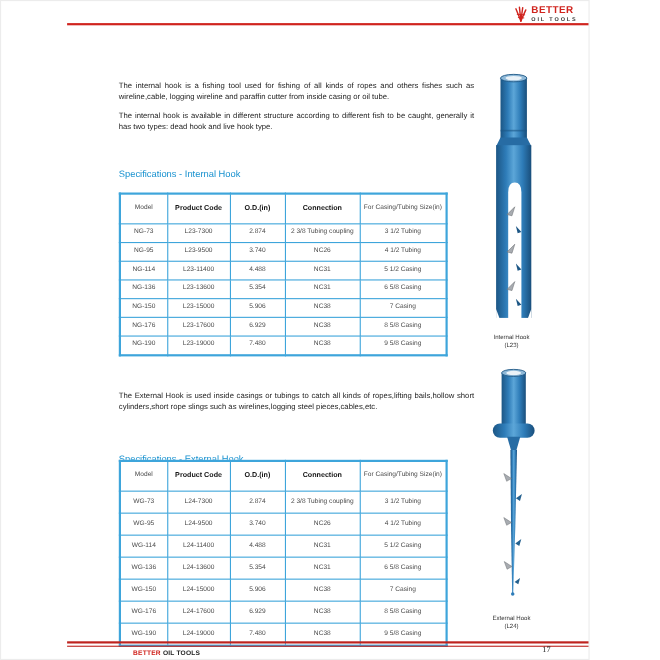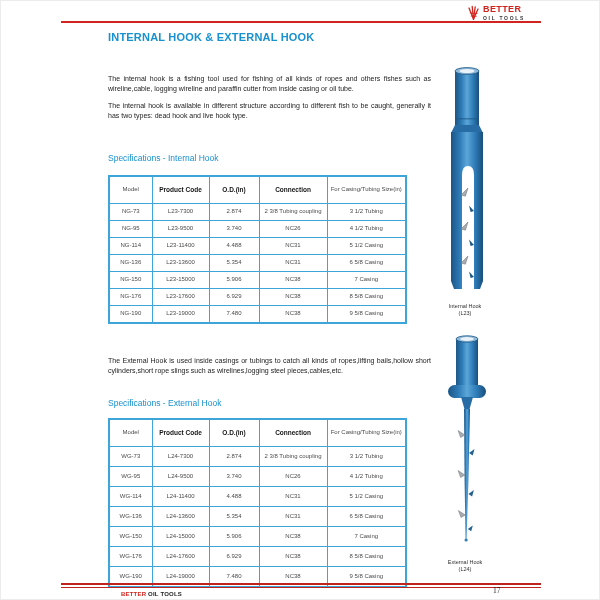--- a/index.html
+++ b/index.html
@@ -1,34 +1,34 @@
 <!DOCTYPE html>
 <html><head>
 <meta charset="utf-8">
 <style>
   html,body{margin:0;padding:0;background:#fff;}
   .page{
-    position:relative;width:600px;height:600px;background:#ffffff;overflow:hidden;
+    position:relative;width:536px;height:600px;background:#ffffff;overflow:hidden;
     font-family:"Liberation Sans",sans-serif;border:1px solid #ececec;box-sizing:border-box;
   }
   
   .logo{position:absolute;top:4px;left:466px;display:flex;align-items:flex-start;gap:3px;}
   .logo-text{display:flex;flex-direction:column;}
   .logo-brand{font-size:9px;font-weight:bold;color:#D0241E;letter-spacing:.4px;line-height:9px;}
   .logo-sub{font-size:5px;font-weight:bold;color:#3a3a3a;letter-spacing:1.7px;line-height:6px;margin-top:1px;}
   .rule-top{position:absolute;left:60px;top:20px;width:480px;height:2px;background:#D0241E;}
   .title{position:absolute;left:107px;top:30px;font-size:11px;font-weight:bold;color:#1791CF;letter-spacing:.2px;}
   
   .para{position:absolute;left:107px;width:323px;font-size:7px;line-height:9.5px;color:#1c1c1c;text-align:justify;}
   .para-1{top:73px;}
   .para-2{top:100px;}
   .para-3{top:355px;}
   .section-heading{position:absolute;left:107px;font-size:8.5px;font-weight:normal;color:#1791CF;}
   .heading-internal{top:152px;}
-  .heading-external{top:397px;}
+  .heading-external{top:411px;}
   
   table.spec{position:absolute;left:107px;width:297px;border-collapse:collapse;table-layout:fixed;
     border:2px solid #3EA5DB;background:#fff;}
   .spec th,.spec td{border:1px solid #3EA5DB;text-align:center;vertical-align:middle;padding:1px 2px;
     font-size:6px;color:#4a4a4a;line-height:7.5px;overflow:hidden;}
   .spec th{height:24px;font-weight:normal;}
   .spec th:nth-child(2),.spec th:nth-child(3),.spec th:nth-child(4){font-weight:bold;color:#141414;font-size:6.5px;}
   .table-internal{top:174px;}
   .table-internal td{height:14px;}
   .table-external{top:417px;}
@@ -64,21 +64,20 @@
       </g>
     </svg>
     <div class="logo-text">
       <span class="logo-brand">BETTER</span>
       <span class="logo-sub">OIL TOOLS</span>
     </div>
   </div>
 
   <div class="rule-top"></div>
 
-  <div class="title">INTERNAL HOOK &amp; EXTERNAL HOOK</div>
 
   <div class="para para-1">The internal hook is a fishing tool used for fishing of all kinds of ropes and others fishes such as wireline,cable, logging wireline and paraffin cutter from inside casing or oil tube.</div>
   <div class="para para-2">The internal hook is available in different structure according to different fish to be caught, generally it has two types: dead hook and live hook type.</div>
 
   <div class="section-heading heading-internal">Specifications - Internal Hook</div>
 
   <table class="spec table-internal">
     <colgroup>
         <col class="c1">
         <col class="c2">

